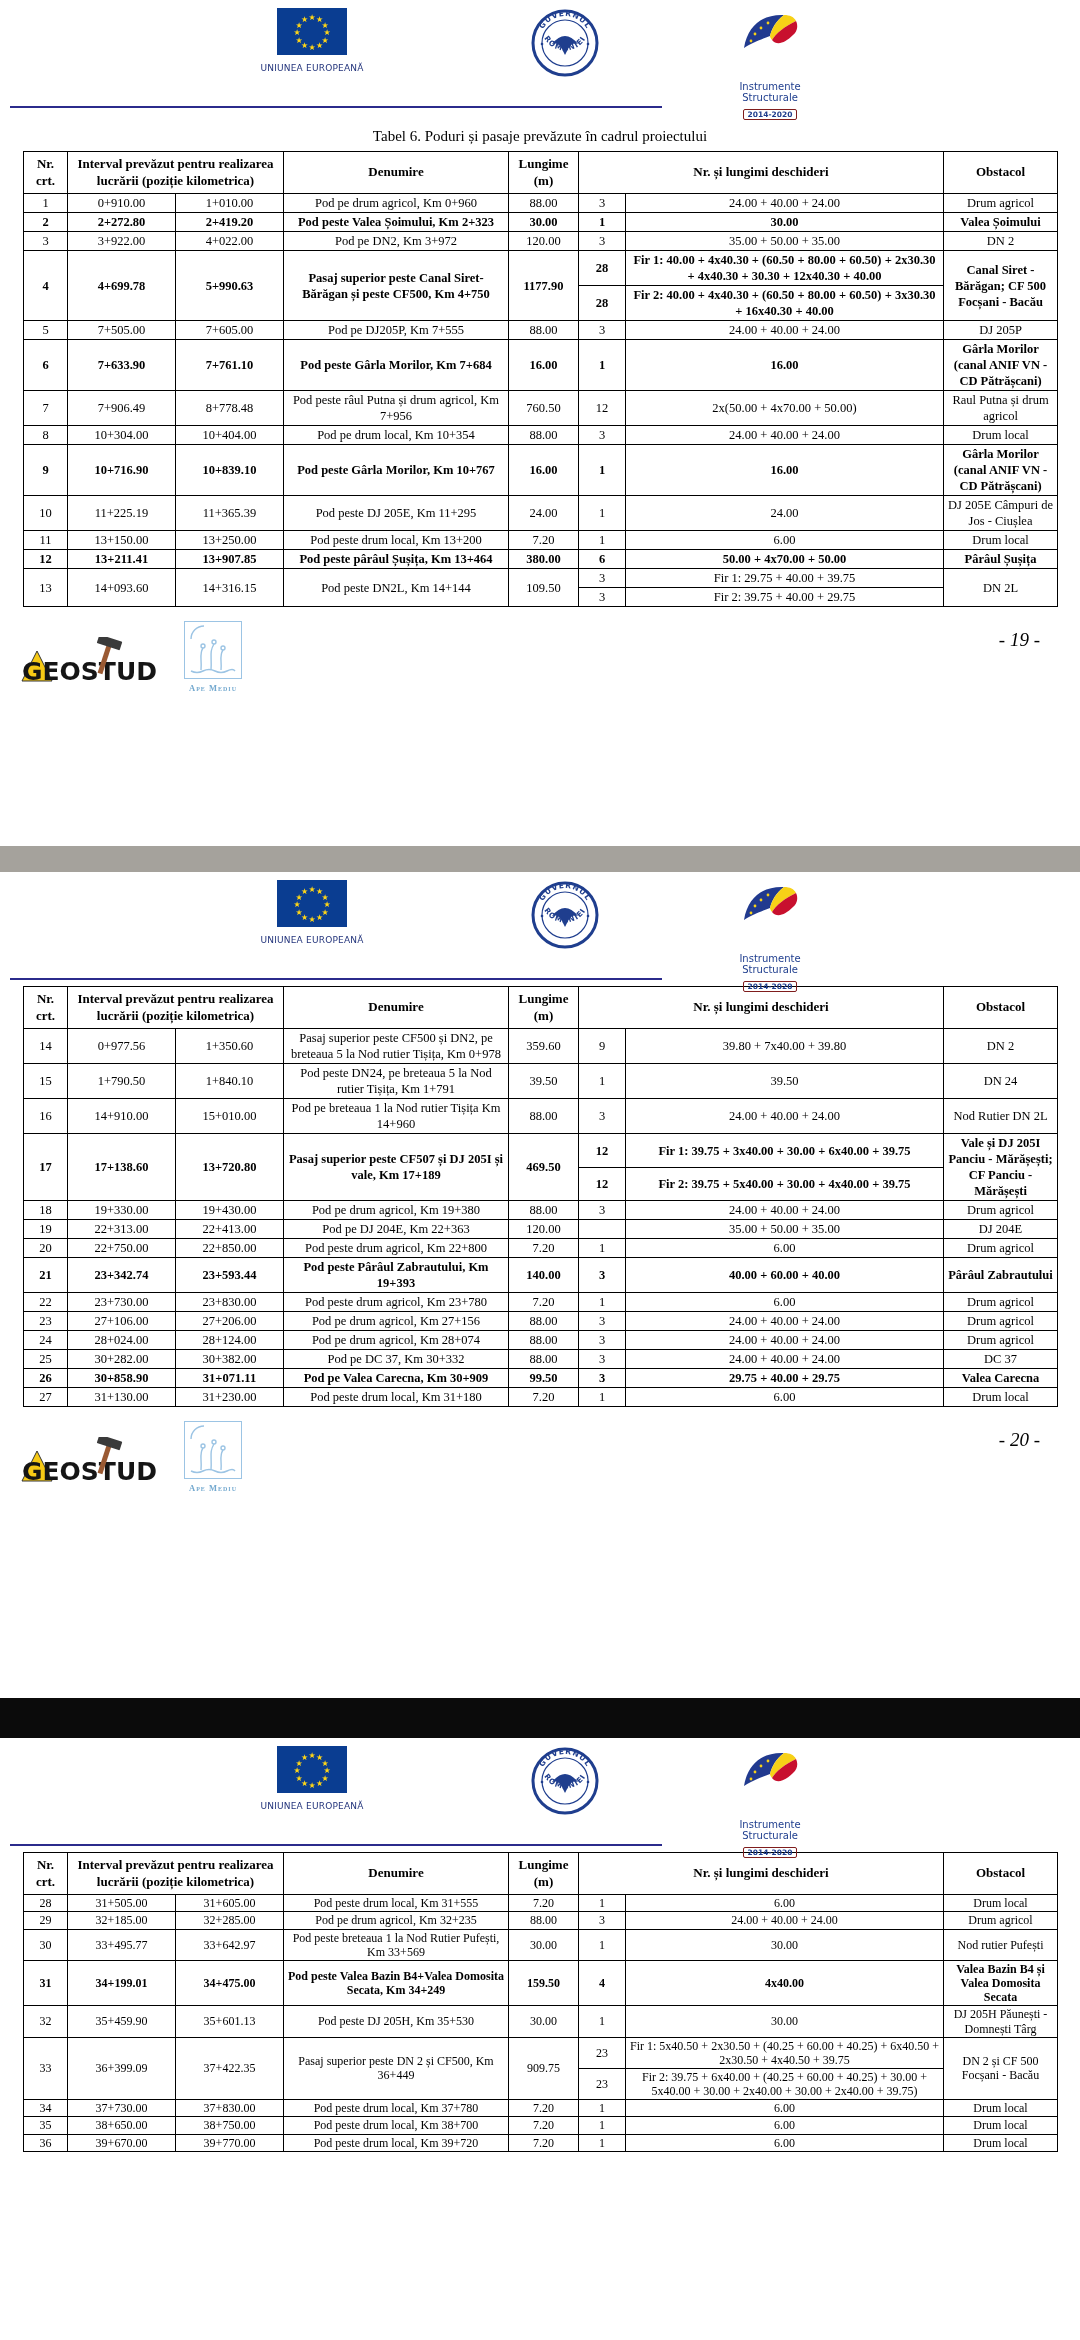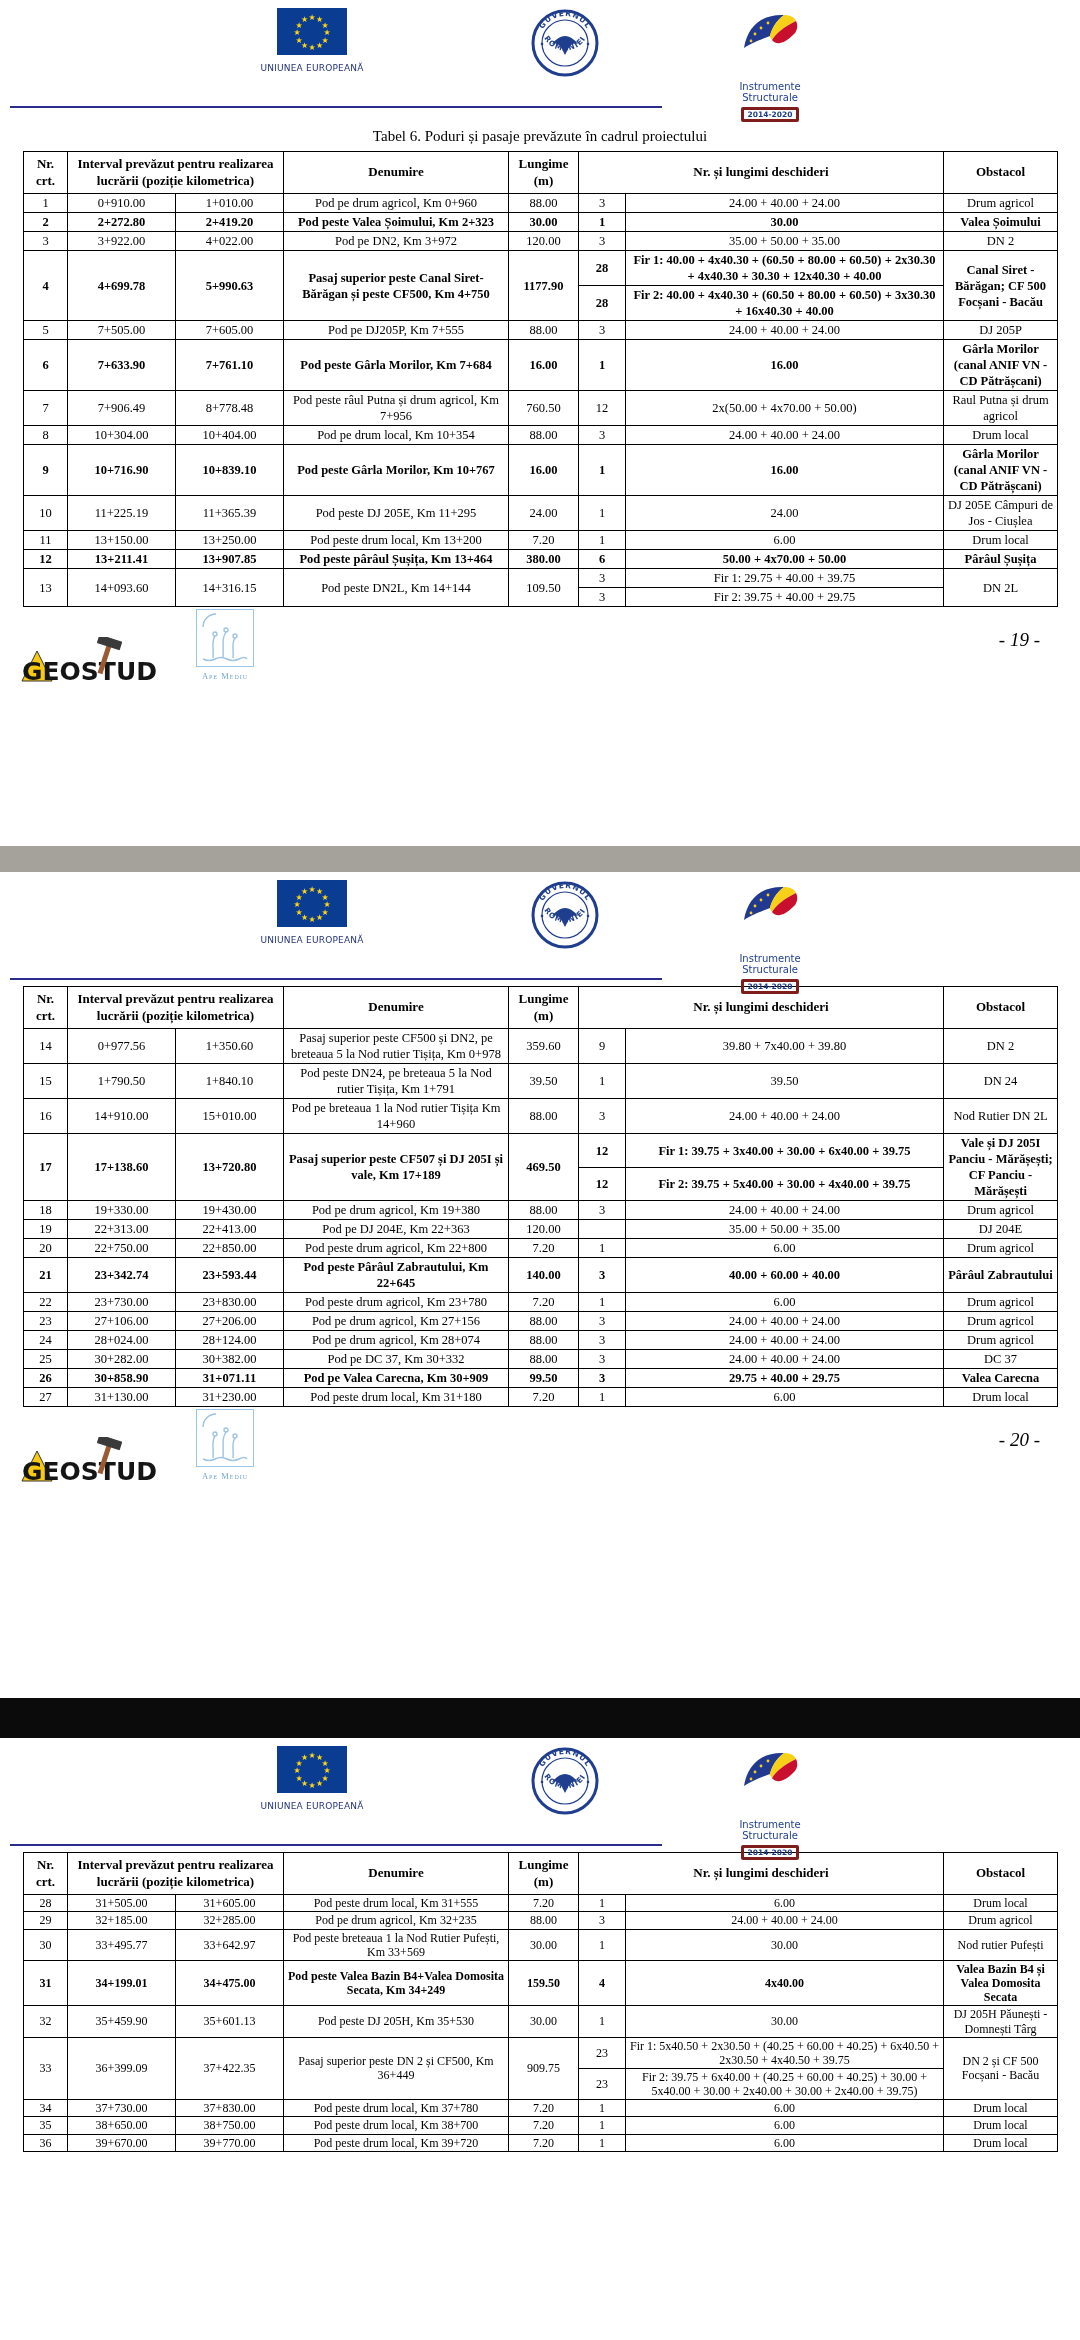--- a/index.html
+++ b/index.html
@@ -17,36 +17,36 @@
   
   .page-header{padding-top:8px;}
   .logos{position:relative;height:94px;}
   .logos figure{margin:0;position:absolute;top:0;text-align:center;}
   .logo-eu{left:250px;width:124px;}
   .logo-gov{left:530px;width:70px;}
   .logo-is{left:720px;width:100px;}
   .eu-caption{font-family:"DejaVu Sans",sans-serif;font-size:9px;color:#24357c;margin-top:3px;letter-spacing:.2px;}
   .is-caption1{font-family:"DejaVu Sans",sans-serif;font-size:10px;color:#1f3e8e;margin-top:17px;}
   .is-caption2{font-family:"DejaVu Sans",sans-serif;font-size:7.5px;font-weight:bold;color:#1f3e8e;
-    display:inline-block;border:3px solid #7f1d1d;border-radius:2px;padding:0 4px;margin-top:1px;}
+    display:inline-block;border:1px solid #7f1d1d;border-radius:2px;padding:0 4px;margin-top:1px;}
   .rule{border-top:2px solid #2b2b8c;width:652px;margin:4px 0 0 10px;}
 
   
   .table-title{text-align:center;font-size:15px;margin:20px 0 5px 0;}
   .table-wrap{margin:6px 0 0 23px;}
   table.doc-table{border-collapse:collapse;border:1.5px solid #000;table-layout:fixed;width:1034px;font-size:12.5px;padding-left:25px;}
   .doc-table th,.doc-table td{border:1px solid #000;text-align:center;vertical-align:middle;padding:1px 3px;line-height:1.28;overflow:hidden;}
   .doc-table th{font-weight:bold;padding:4px 3px;font-size:13px;}
   .doc-table tr.bold td{font-weight:bold;}
   .doc-table.tight{font-size:12px;}
   .doc-table.tight td{line-height:1.18;padding:1px 2px;}
 
   
   .page-footer{position:relative;display:flex;align-items:flex-end;gap:16px;padding:10px 0 0 18px;height:76px;}
-  .ape-figure{margin:12px;text-align:center;}
+  .ape-figure{margin:0;text-align:center;font-weight:bold;}
   .ape-box{width:56px;height:56px;border:1px solid #9cc4e4;display:inline-block;}
   .ape-caption{font-size:8.5px;color:#74a9cf;font-variant:small-caps;letter-spacing:1px;margin-top:3px;}
   .page-num{position:absolute;right:40px;top:22px;font-size:19px;font-style:italic;}
 </style>
 </head>
 <body>
 
 <div>
 
   <section class="page" id="page1">
@@ -466,21 +466,21 @@
               <td rowspan="1">Pod peste drum agricol, Km 22+800</td>
               <td rowspan="1">7.20</td>
               <td rowspan="1">1</td>
               <td rowspan="1">6.00</td>
               <td rowspan="1">Drum agricol</td>
             </tr>
             <tr class="bold">
               <td rowspan="1">21</td>
               <td rowspan="1">23+342.74</td>
               <td rowspan="1">23+593.44</td>
-              <td rowspan="1">Pod peste Pârâul Zabrautului, Km 22+645</td>
+              <td rowspan="1">Pod peste Pârâul Zabrautului, Km 19+393</td>
               <td rowspan="1">140.00</td>
               <td rowspan="1">3</td>
               <td rowspan="1">40.00 + 60.00 + 40.00</td>
               <td rowspan="1">Pârâul Zabrautului</td>
             </tr>
             <tr>
               <td rowspan="1">22</td>
               <td rowspan="1">23+730.00</td>
               <td rowspan="1">23+830.00</td>
               <td rowspan="1">Pod peste drum agricol, Km 23+780</td>

